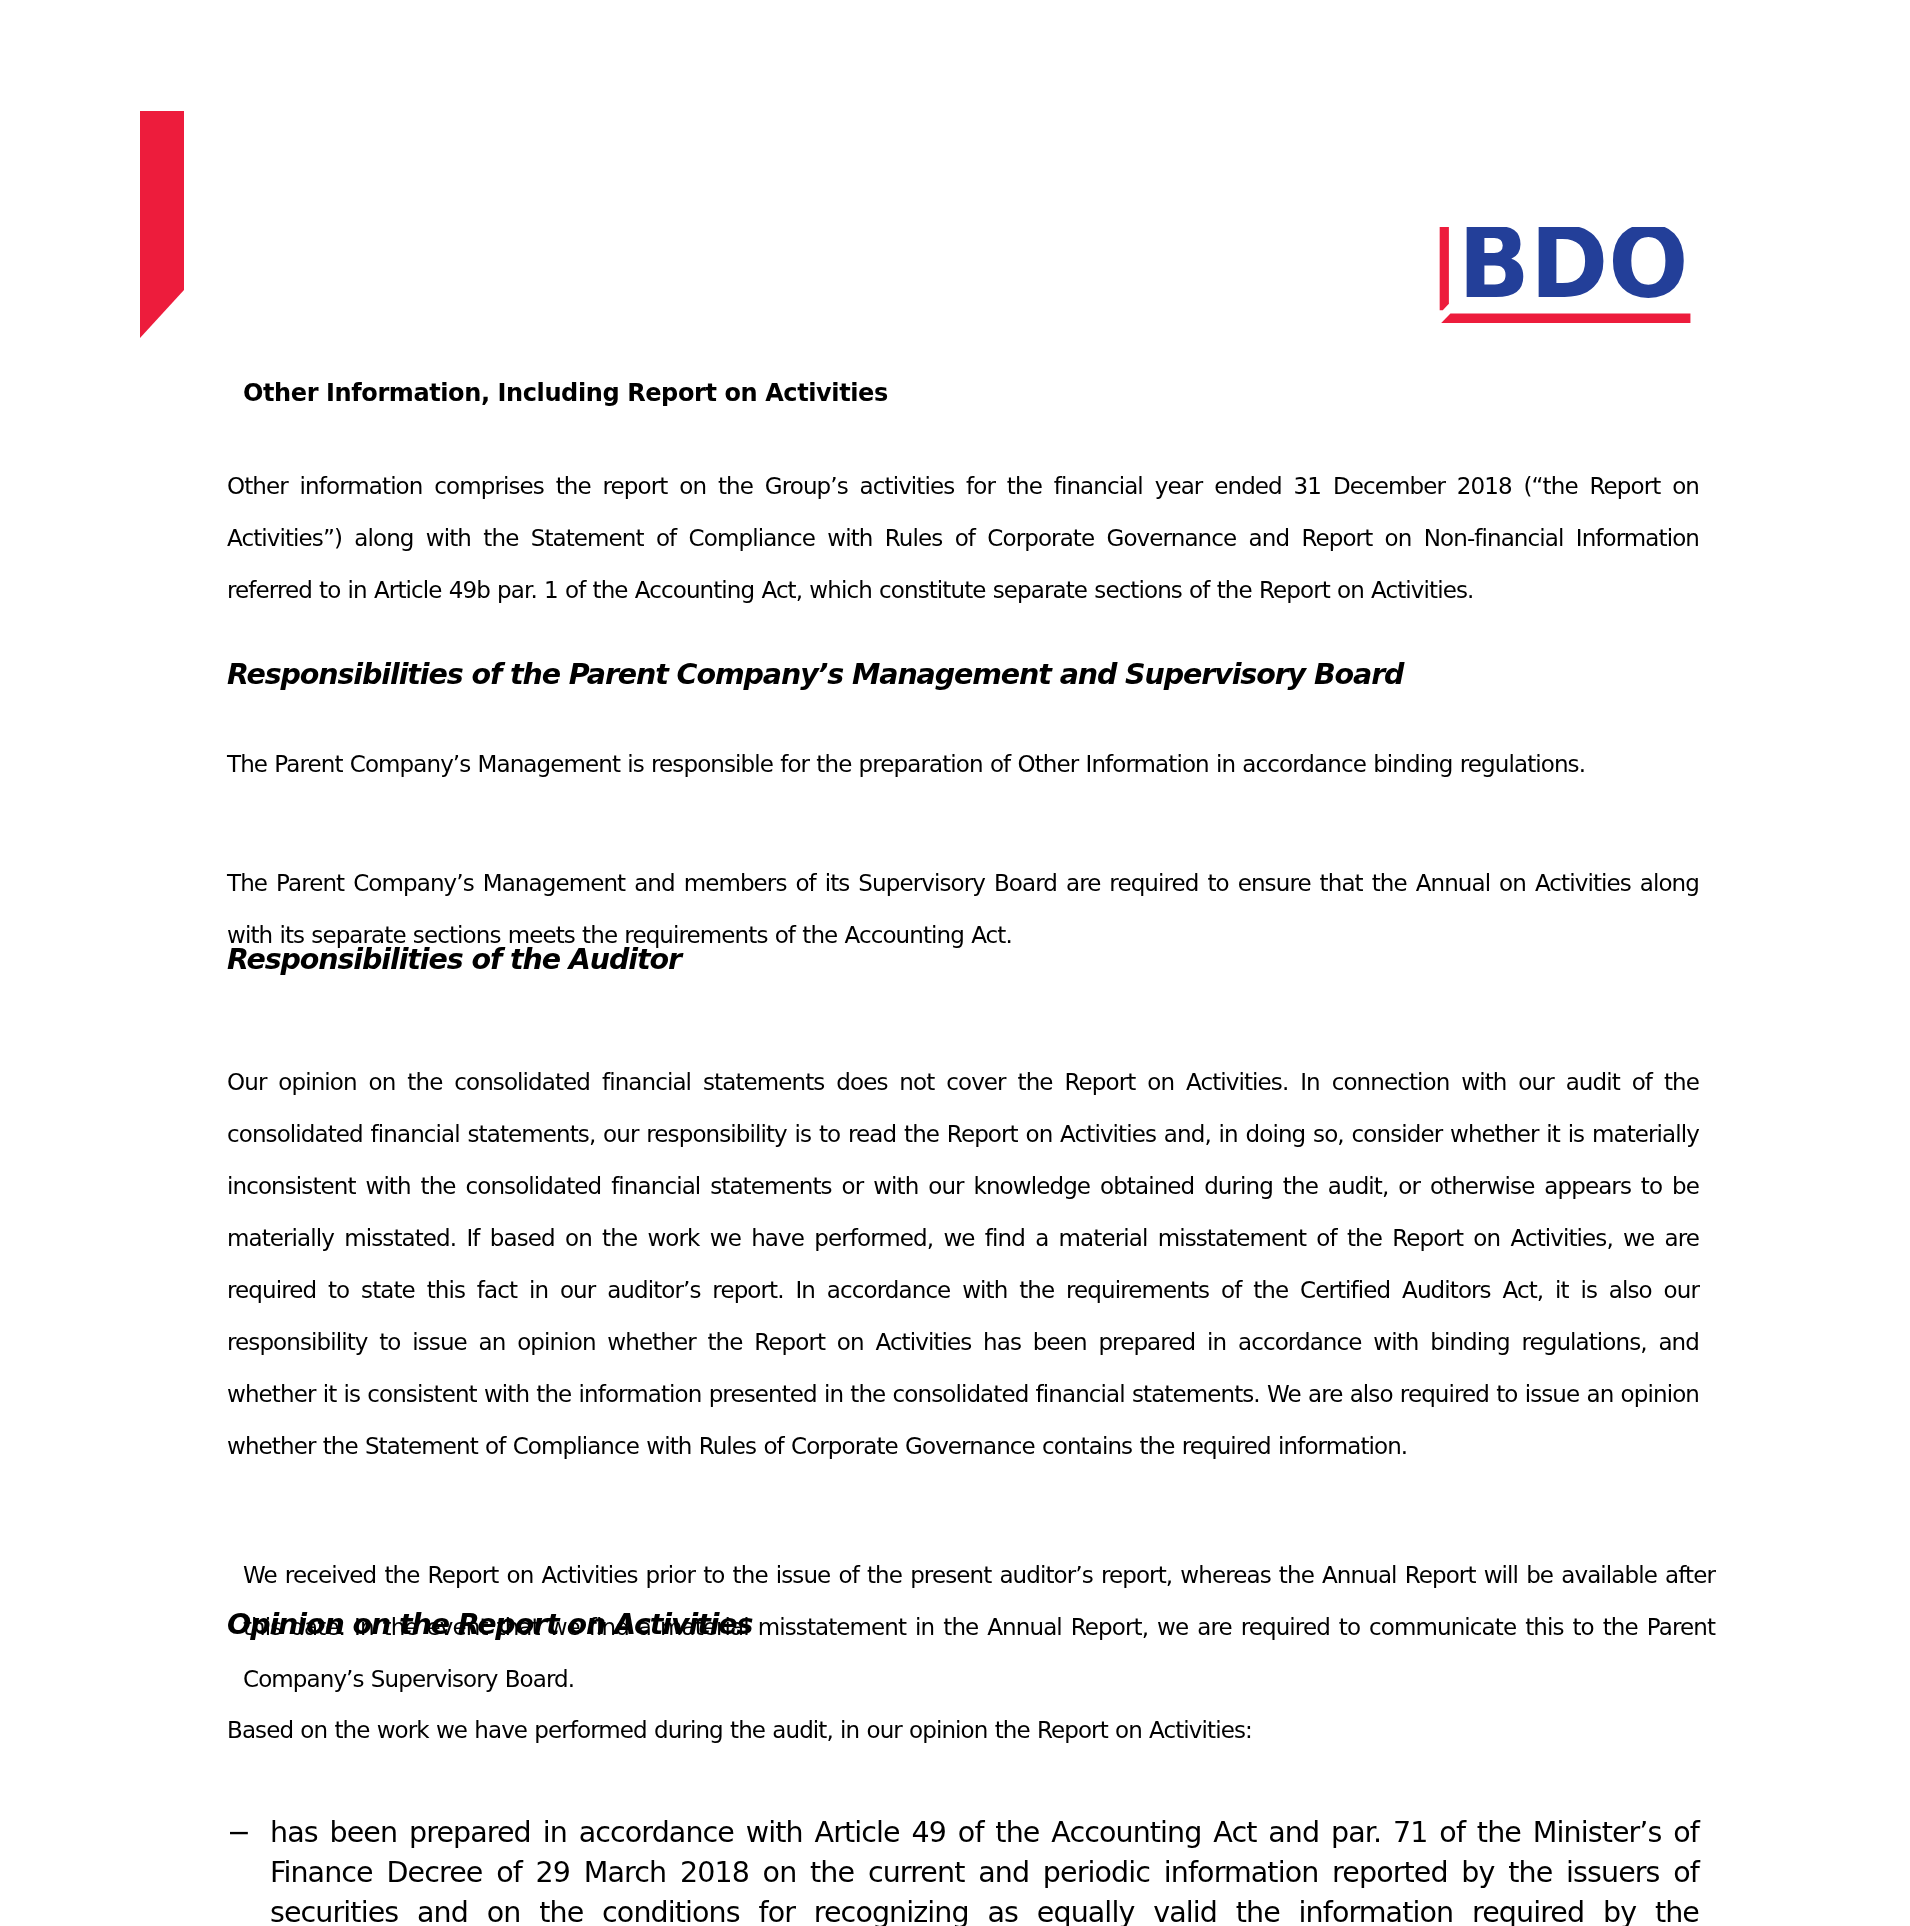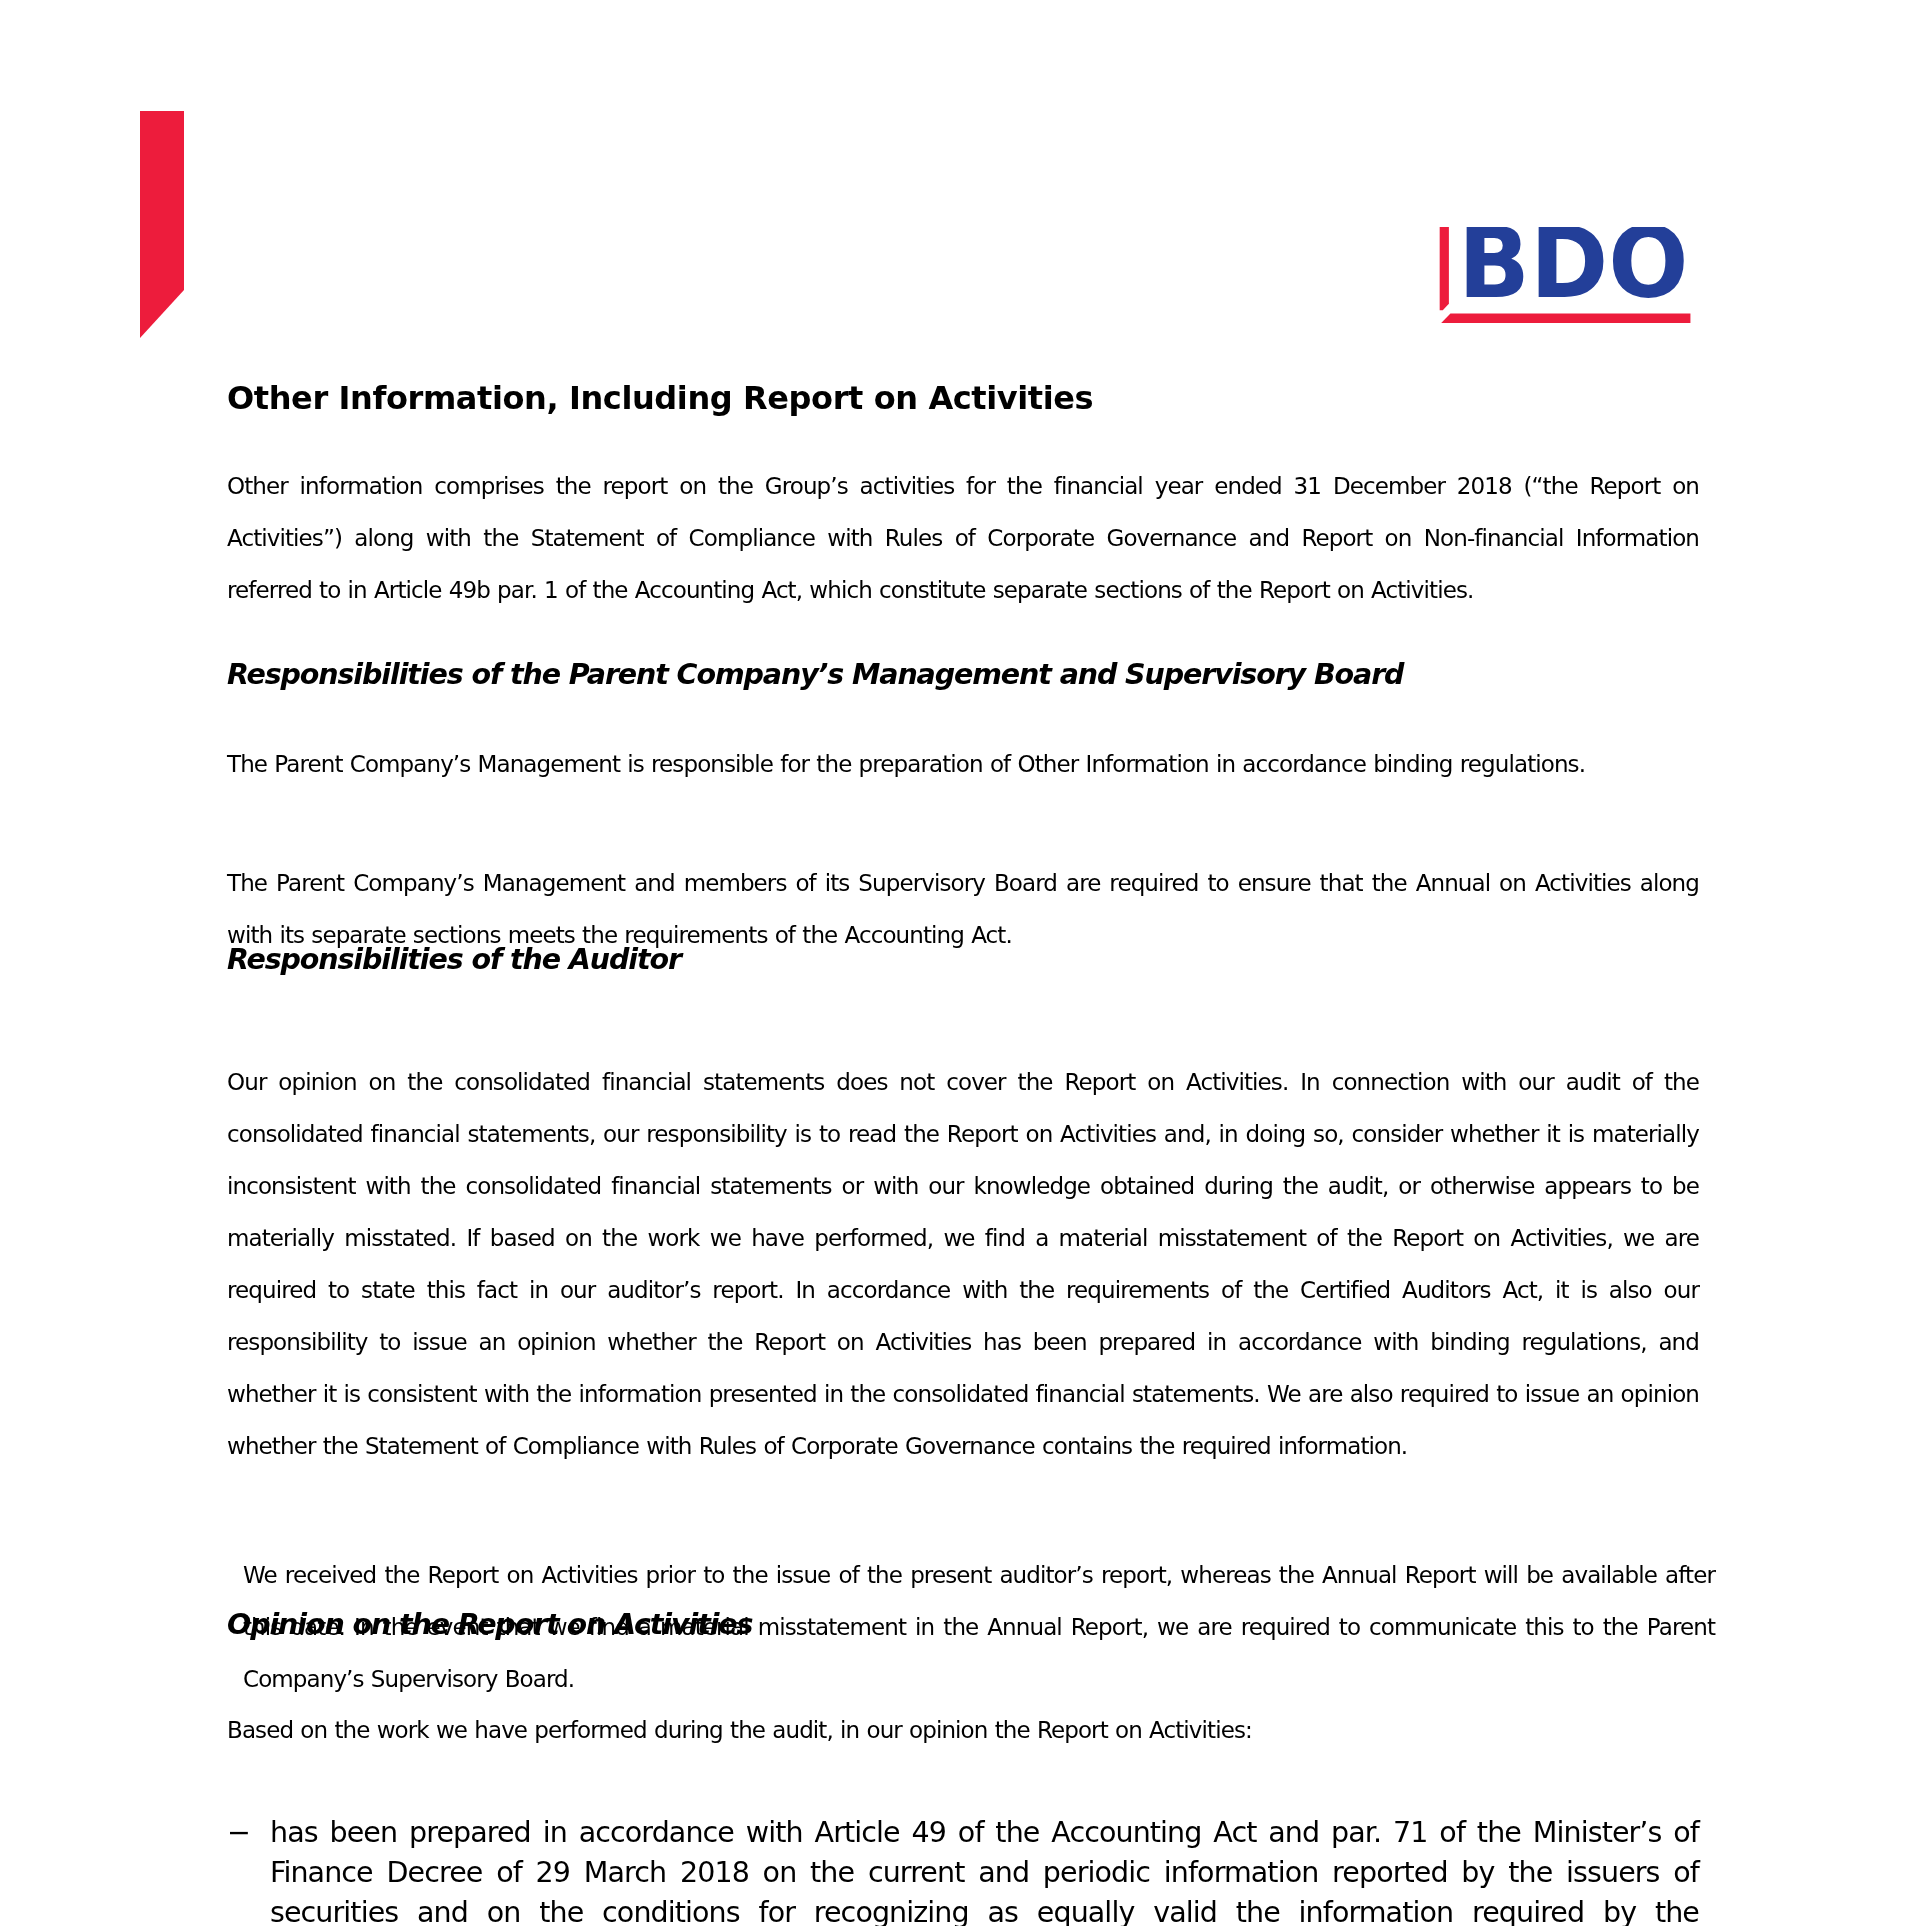--- a/index.html
+++ b/index.html
@@ -1,21 +1,21 @@
 <!DOCTYPE html>
 <html style="font-size:6.2px"><head>
 <meta charset="utf-8">
 <style>
   html, body { margin: 0; padding: 0; background: #ffffff; }
   body { width: 1910px; height: 2703px; position: relative; overflow: hidden;
          font-family: "DejaVu Sans", "Liberation Sans", sans-serif; color: #000000; }
   .bar-top { position: absolute; left: 140px; top: 111px; width: 44px; height: 227px; }
   .logo { position: absolute; left: 1439px; top: 227px; width: 274px; height: 96px; }
   .content { position: absolute; left: 227px; top: 0; width: 1472px; }
-  .h1 { position: absolute; left: 0; top: 379px; font-size: 32px; font-weight: bold;
+  .h1 { position: absolute; left: 16px; top: 379px; font-size: 24px; font-weight: bold;
         white-space: nowrap; letter-spacing: -0.4px; }
   .block { position: absolute; left: 0; width: 1472px; font-size: 23px; line-height: 52px;
            text-align: justify; text-align-last: left; letter-spacing: -0.9px; word-spacing: 0.8px; }
   .sub { position: absolute; left: 0; font-size: 28.5px; font-weight: bold; white-space: nowrap;
          letter-spacing: -1.1px; font-style: italic; }
   .bullets { position: absolute; left: 0; width: 1472px; margin: 0; padding: 0; list-style: none; }
   .bullets li { position: relative; padding-left: 43px; font-size: 28.5px; line-height: 40px;
                 text-align: justify; text-align-last: left; letter-spacing: -0.9px; }
   .bullets li .dash { position: absolute; left: 0; top: 0; }
 </style>

